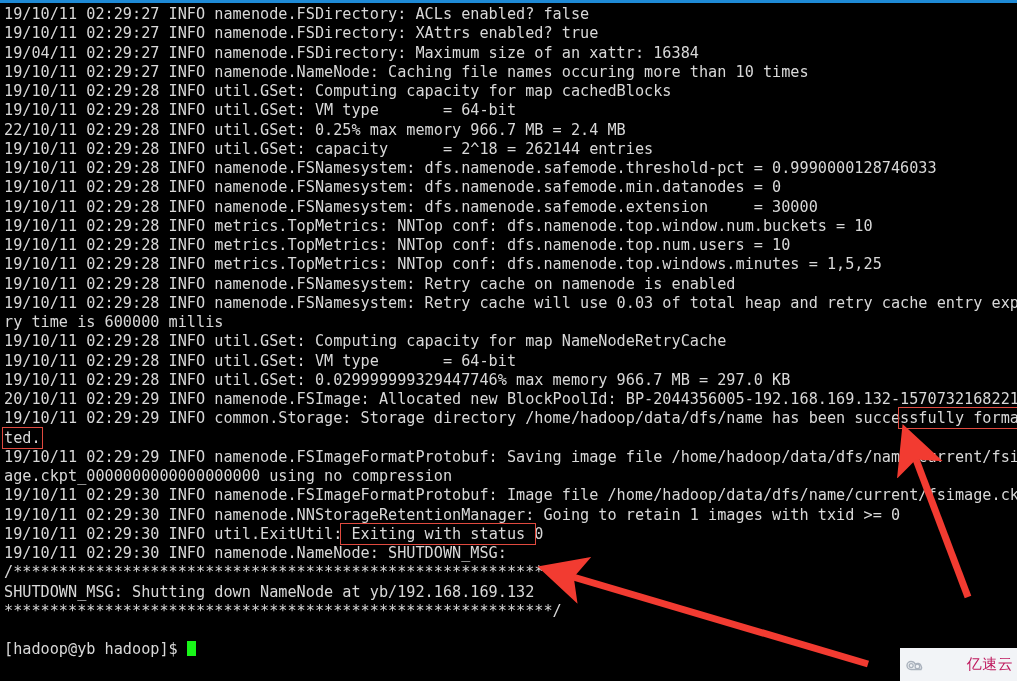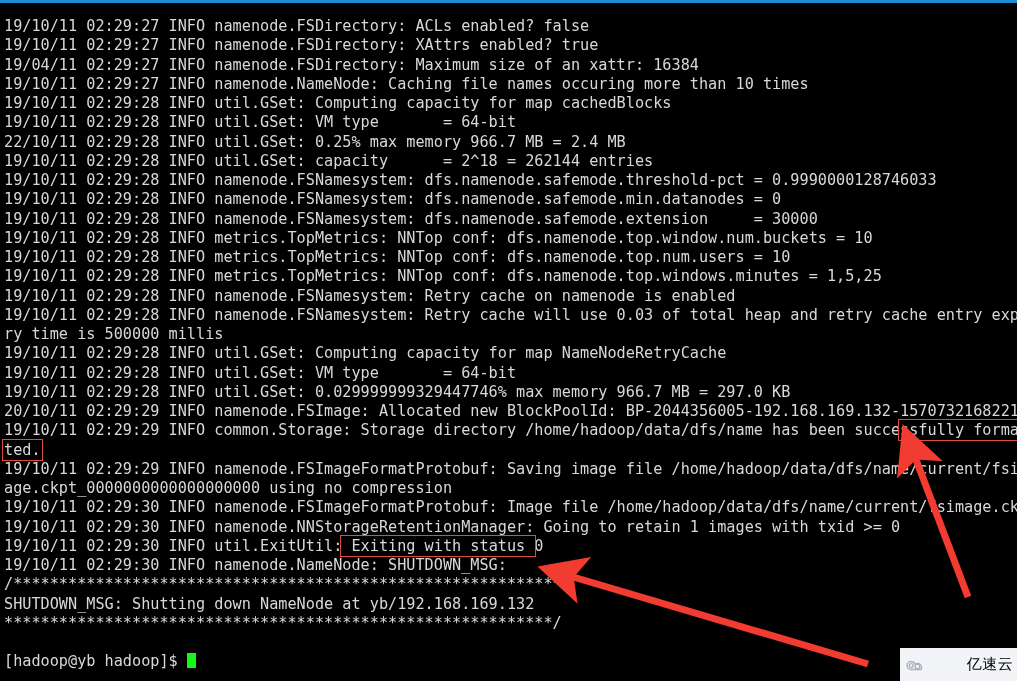--- a/index.html
+++ b/index.html
@@ -22,21 +22,21 @@
     width: 1017px;
     height: 3px;
     background: #1e8ad6;
   }
   #terminal {
     position: absolute;
     left: 0;
     top: 3px;
     width: 1017px;
     height: 678px;
-    padding: 14px 0 0 4px;
+    padding: 2px 0 0 4px;
     box-sizing: border-box;
   }
   .line {
     height: 19.25px;
     line-height: 19.25px;
     white-space: pre;
     font-size: 15.2px;
     letter-spacing: 0px;
     color: #d8d8d8;
   }
@@ -68,21 +68,21 @@
     height: 33px;
     background: #f2f4f7;
     display: flex;
     align-items: center;
     justify-content: center;
     gap: 3px;
   }
   #watermark .wm-text {
     font-family: "DejaVu Sans", "Liberation Sans", sans-serif;
     font-size: 15px;
-    color: #000000;
+    color: #be185d;
     letter-spacing: 0.5px;
     margin-left: 36px;
   }
   #watermark svg { display:block; }
 </style>
 </head>
 <body>
 
 <div id="screen">
 
@@ -98,21 +98,21 @@
       <div class="line">22/10/11 02:29:28 INFO util.GSet: 0.25% max memory 966.7 MB = 2.4 MB</div>
       <div class="line">19/10/11 02:29:28 INFO util.GSet: capacity      = 2^18 = 262144 entries</div>
       <div class="line">19/10/11 02:29:28 INFO namenode.FSNamesystem: dfs.namenode.safemode.threshold-pct = 0.9990000128746033</div>
       <div class="line">19/10/11 02:29:28 INFO namenode.FSNamesystem: dfs.namenode.safemode.min.datanodes = 0</div>
       <div class="line">19/10/11 02:29:28 INFO namenode.FSNamesystem: dfs.namenode.safemode.extension     = 30000</div>
       <div class="line">19/10/11 02:29:28 INFO metrics.TopMetrics: NNTop conf: dfs.namenode.top.window.num.buckets = 10</div>
       <div class="line">19/10/11 02:29:28 INFO metrics.TopMetrics: NNTop conf: dfs.namenode.top.num.users = 10</div>
       <div class="line">19/10/11 02:29:28 INFO metrics.TopMetrics: NNTop conf: dfs.namenode.top.windows.minutes = 1,5,25</div>
       <div class="line">19/10/11 02:29:28 INFO namenode.FSNamesystem: Retry cache on namenode is enabled</div>
       <div class="line">19/10/11 02:29:28 INFO namenode.FSNamesystem: Retry cache will use 0.03 of total heap and retry cache entry expi</div>
-      <div class="line">ry time is 500000 millis</div>
+      <div class="line">ry time is 600000 millis</div>
       <div class="line">19/10/11 02:29:28 INFO util.GSet: Computing capacity for map NameNodeRetryCache</div>
       <div class="line">19/10/11 02:29:28 INFO util.GSet: VM type       = 64-bit</div>
       <div class="line">19/10/11 02:29:28 INFO util.GSet: 0.029999999329447746% max memory 966.7 MB = 297.0 KB</div>
       <div class="line">20/10/11 02:29:29 INFO namenode.FSImage: Allocated new BlockPoolId: BP-2044356005-192.168.169.132-1570732168221</div>
       <div class="line">19/10/11 02:29:29 INFO common.Storage: Storage directory /home/hadoop/data/dfs/name has been succe<span class="hl">ssfully format</span></div>
       <div class="line"><span class="hl">ted.</span></div>
       <div class="line">19/10/11 02:29:29 INFO namenode.FSImageFormatProtobuf: Saving image file /home/hadoop/data/dfs/name/current/fsim</div>
       <div class="line">age.ckpt_0000000000000000000 using no compression</div>
       <div class="line">19/10/11 02:29:30 INFO namenode.FSImageFormatProtobuf: Image file /home/hadoop/data/dfs/name/current/fsimage.ckp</div>
       <div class="line">19/10/11 02:29:30 INFO namenode.NNStorageRetentionManager: Going to retain 1 images with txid &gt;= 0</div>

